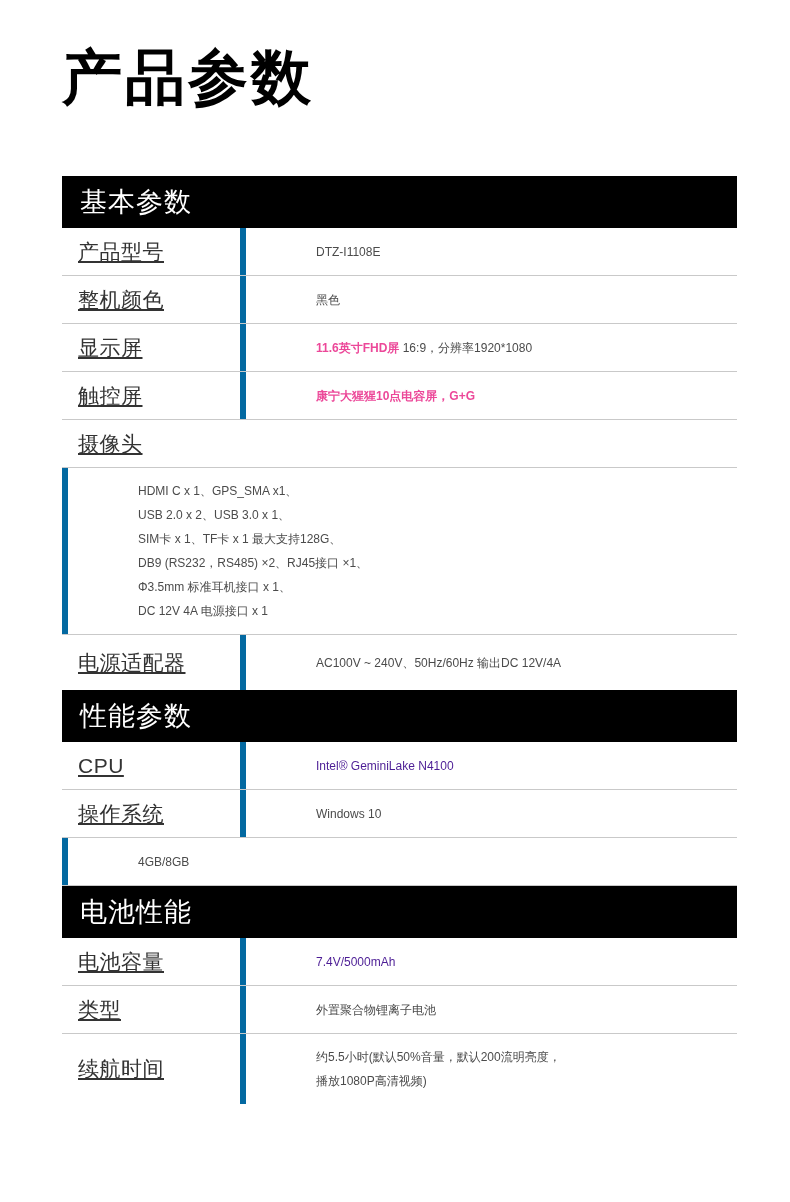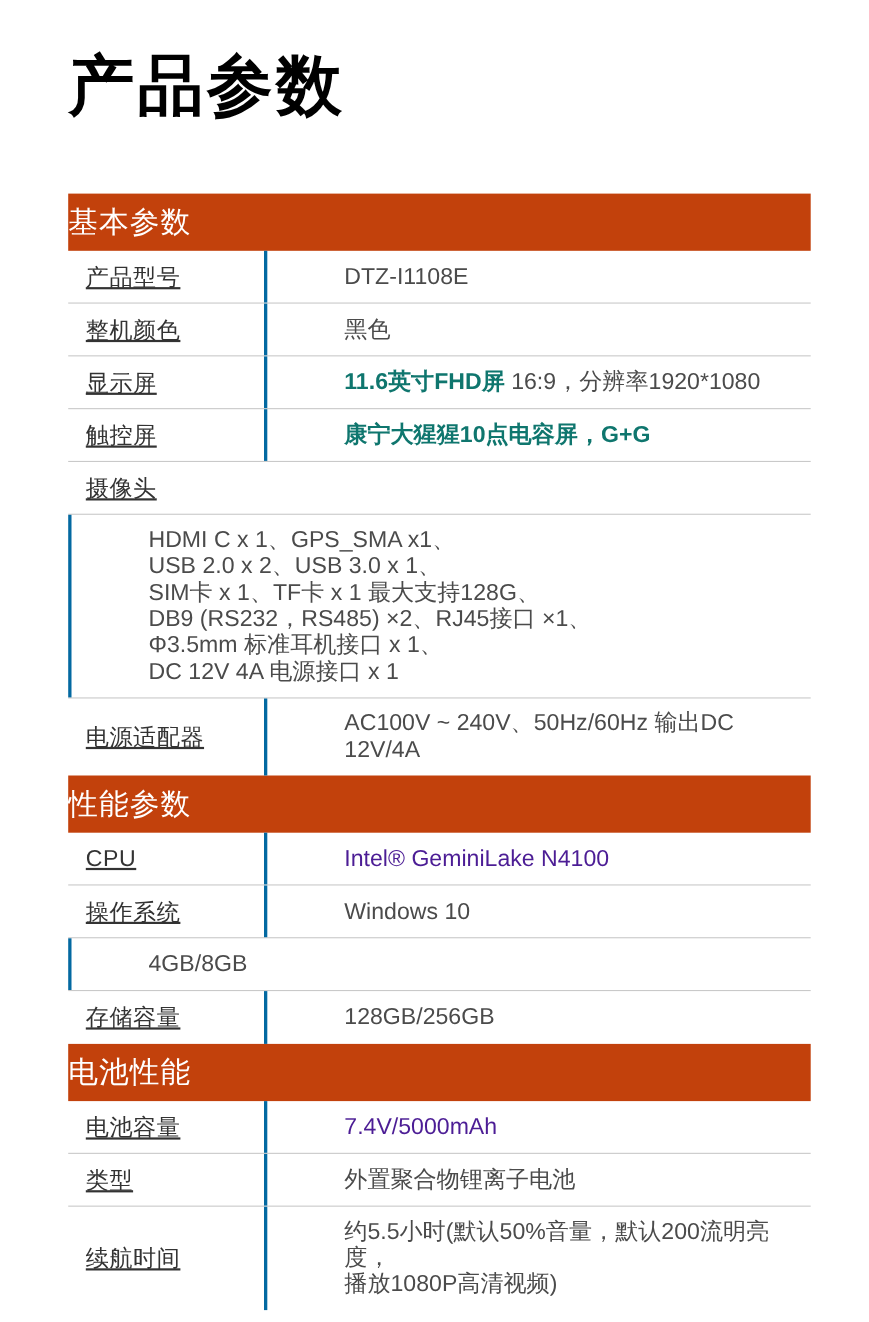--- a/index.html
+++ b/index.html
@@ -20,25 +20,26 @@
     line-height: 1.2;
     font-weight: 900;
     color: #000000;
     letter-spacing: 3px;
   }
   .spec-table {
     margin-top: 62px;
     width: 675px;
   }
   .section-header {
-    background: #c2410c;
+    background: #000000;
     color: #ffffff;
     height: 52px;
     display: flex;
     align-items: center;
+    padding-left: 18px;
     font-size: 27px;
     font-weight: 500;
     letter-spacing: 1px;
   }
   .row {
     display: flex;
     min-height: 48px;
     border-bottom: 1px solid #c9c9c9;
   }
   .row.tall { min-height: 55px; }
@@ -50,31 +51,31 @@
     display: flex;
     align-items: center;
     font-size: 21px;
     font-weight: 500;
     color: #333333;
     letter-spacing: 0.5px;
     text-decoration: underline;
   }
   .cell-value {
     flex: 1;
-    border-left: 3px solid #0369a1;
+    border-left: 6px solid #0369a1;
     padding: 11px 8px 11px 70px;
     display: flex;
     flex-direction: column;
     justify-content: center;
-    font-size: 21px;
+    font-size: 12px;
     line-height: 24px;
     color: #4b4b4b;
   }
   .hl {
-    color: #0f766e;
+    color: #ec4899;
     font-weight: 700;
   }
   .hl2 {
     color: #4c1d95;
     font-weight: 500;
   }
 </style>
 </head>
 <body>
 
@@ -156,26 +157,20 @@
         <span>Windows 10</span>
       </div>
     </div>
 
     <div class="row">
       <div class="cell-value">
         <span>4GB/8GB</span>
       </div>
     </div>
 
-    <div class="row no-border">
-      <div class="cell-label">存储容量</div>
-      <div class="cell-value">
-        <span>128GB/256GB</span>
-      </div>
-    </div>
 
     <div class="section-header">
       <span>电池性能</span>
     </div>
 
     <div class="row">
       <div class="cell-label">电池容量</div>
       <div class="cell-value">
         <span class="hl2">7.4V/5000mAh</span>
       </div>

